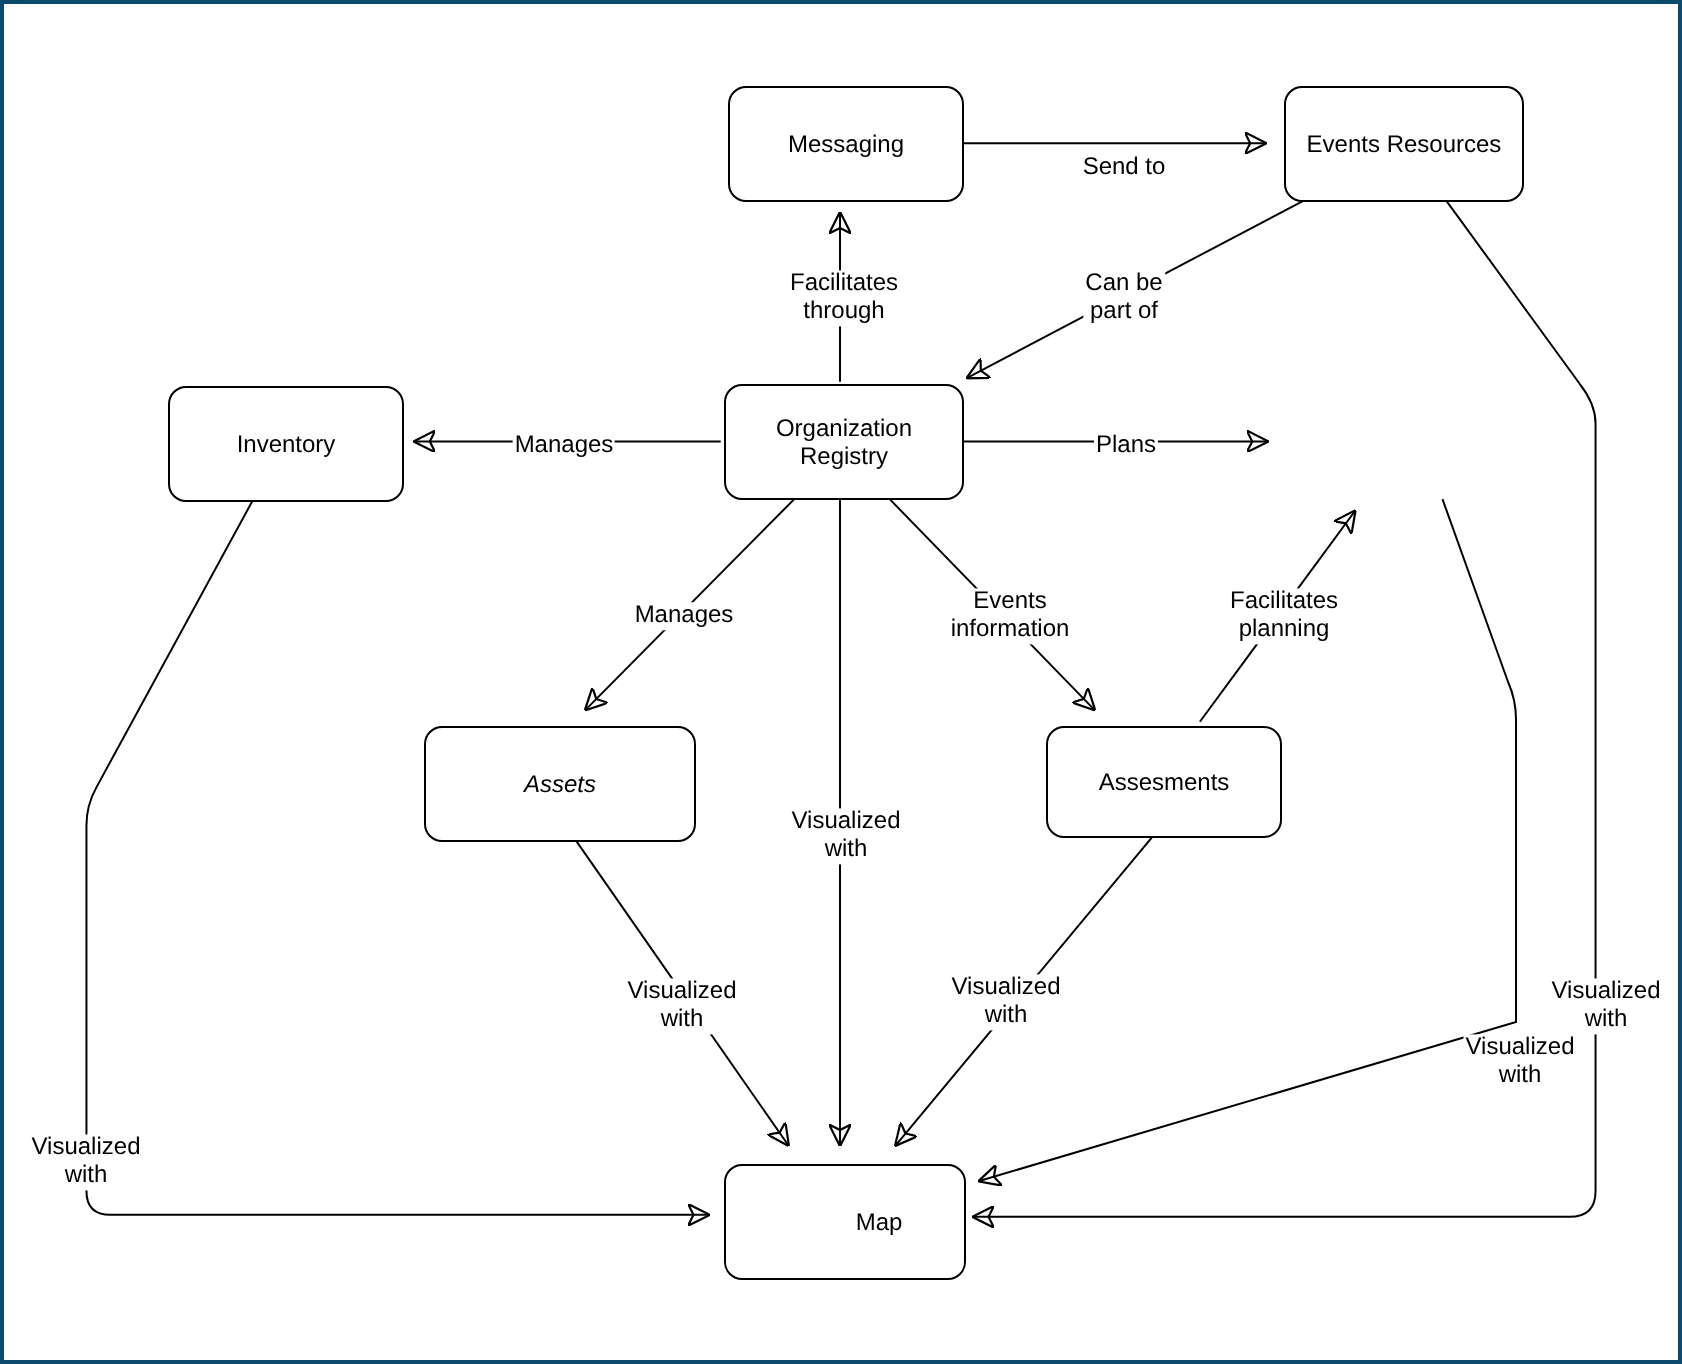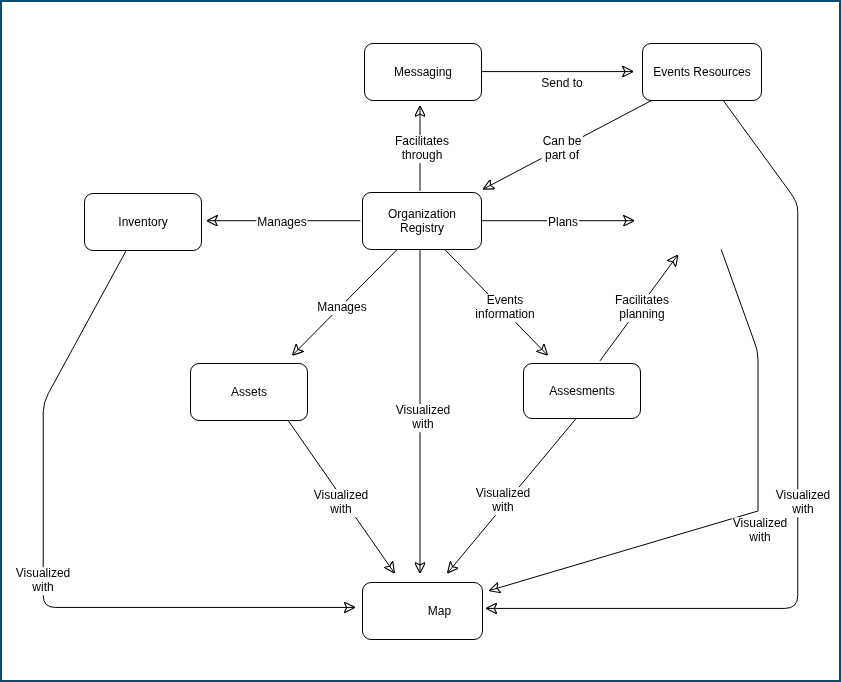--- a/index.html
+++ b/index.html
@@ -67,21 +67,21 @@
   <div class="node" style="left:362px;top:41px;width:118px;height:58px;">Messaging</div>
 
   <div class="node" style="left:640px;top:41px;width:120px;height:58px;">Events Resources</div>
 
   <div class="node" style="left:360px;top:190px;width:120px;height:58px;">Organization
 Registry</div>
 
   <div class="node" style="left:82px;top:191px;width:118px;height:58px;">Inventory</div>
 
 
-  <div class="node" style="left:188px;top:361px;width:118px;height:58px;">Assets</div>
+  <div class="node" style="left:210px;top:361px;width:136px;height:58px;font-style:italic;">Assets</div>
 
   <div class="node" style="left:521px;top:361px;width:118px;height:56px;">Assesments</div>
 
   <div class="node" style="left:360px;top:580px;width:121px;height:58px;padding-left:34px;">Map</div>
 
   <div class="edge-label" style="left:560px;top:82px;">Send to</div>
 
   <div class="edge-label" style="left:420px;top:147px;">Facilitates
 through</div>
 

